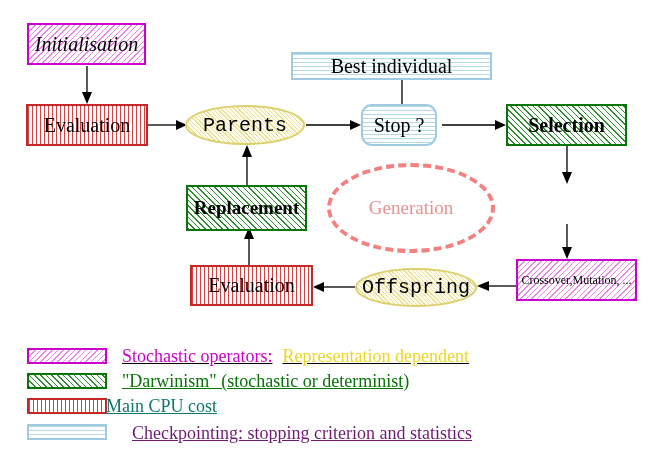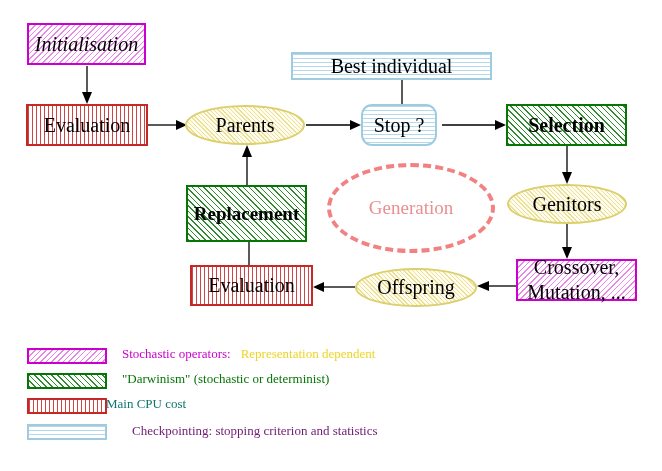--- a/index.html
+++ b/index.html
@@ -15,34 +15,34 @@
   
   .p-magenta{border:2px solid #cc00cc;
     background:repeating-linear-gradient(135deg,#ea86ea 0,#ea86ea 1px,#ffffff 1px,#ffffff 4px);}
   .p-red{border:2px solid #c62828;
     background:repeating-linear-gradient(90deg,#d24444 0,#d24444 1px,#ffffff 1px,#ffffff 4px);}
   .p-green{border:2px solid #067506;
     background:repeating-linear-gradient(45deg,#2e8b2e 0,#2e8b2e 1px,#ffffff 1px,#ffffff 4px);font-weight:bold;}
   .p-cyan{border:2px solid #9fcbe1;
     background:repeating-linear-gradient(180deg,#b6d9ea 0,#b6d9ea 1px,#ffffff 1px,#ffffff 4px);}
   .p-yellow{border:2px solid #dccf6e;border-radius:50%;
-    background:repeating-linear-gradient(45deg,#ecdf96 0,#ecdf96 1px,#fffdf0 1px,#fffdf0 3px);}
+    background:repeating-linear-gradient(45deg,#ecdf96 0,#ecdf96 1px,#fffdf0 1px,#fffdf0 3px);font-family:Liberation Mono, monospace;}
   .rounded{border-radius:11px;}
-  .two-line{font-size:20px;line-height:1.25;flex-direction:column;}
+  .two-line{font-size:12px;line-height:1.25;flex-direction:row;}
   .generation{
     border:4px dashed #f28282;border-radius:50%;
     color:#e89090;font-size:19px;background:transparent;
   }
   
   #arrows{position:absolute;left:0;top:0;width:662px;height:471px;pointer-events:none;}
   #arrows line{stroke:#000;stroke-width:1.3;}
   #arrows polygon{fill:#000;}
   
   .legend-swatch{position:absolute;box-sizing:border-box;width:80px;height:16px;}
-  .legend-label{position:absolute;font-size:13px;white-space:nowrap;}
+  .legend-label{position:absolute;font-size:18px;white-space:nowrap;text-decoration:underline;}
   .lbl-b{margin-left:10px;}
 </style>
 </head>
 <body>
 
 <div id="canvas">
 
   <svg id="arrows" viewBox="0 0 662 471">
     <g>
       <line x1="87" y1="66" x2="87" y2="92"></line>
@@ -95,32 +95,31 @@
   <div class="node p-red" style="left:26px;top:104px;width:122px;height:42px;">Evaluation</div>
 
   <div class="node p-yellow" style="left:185px;top:105px;width:120px;height:40px;">Parents</div>
 
   <div class="node p-cyan" style="left:291px;top:40px;width:201px;height:28px;margin-top:12px;">Best individual</div>
 
   <div class="node p-cyan rounded" style="left:361px;top:104px;width:76px;height:42px;">Stop ?</div>
 
   <div class="node p-green" style="left:506px;top:104px;width:121px;height:42px;">Selection</div>
 
-  <div class="node p-yellow" style="left:507px;top:184px;width:120px;height:40px;">Genitors</div>
 
   <div class="node p-magenta two-line" style="left:516px;top:259px;width:121px;height:42px;">
     <div>Crossover,</div>
     <div>Mutation, ...</div>
   </div>
 
   <div class="node p-yellow" style="left:355px;top:268px;width:122px;height:39px;">Offspring</div>
 
   <div class="node p-red" style="left:190px;top:265px;width:123px;height:41px;">Evaluation</div>
 
-  <div class="node p-green" style="left:186px;top:185px;width:121px;height:57px;font-size:19px;">Replacement</div>
+  <div class="node p-green" style="left:186px;top:185px;width:121px;height:46px;font-size:19px;">Replacement</div>
 
   <div class="node generation" style="left:327px;top:163px;width:168px;height:90px;">Generation</div>
 
   <div class="legend-swatch p-magenta" style="left:27px;top:348px;"></div>
   <div class="legend-label" style="left:122px;top:346px;">
     <span style="color:#cc00cc;">Stochastic operators:</span><span class="lbl-b" style="color:#eed522;">Representation dependent</span>
   </div>
 
   <div class="legend-swatch p-green" style="left:27px;top:373px;"></div>
   <div class="legend-label" style="left:122px;top:371px;color:#067506;">"Darwinism" (stochastic or determinist)</div>

